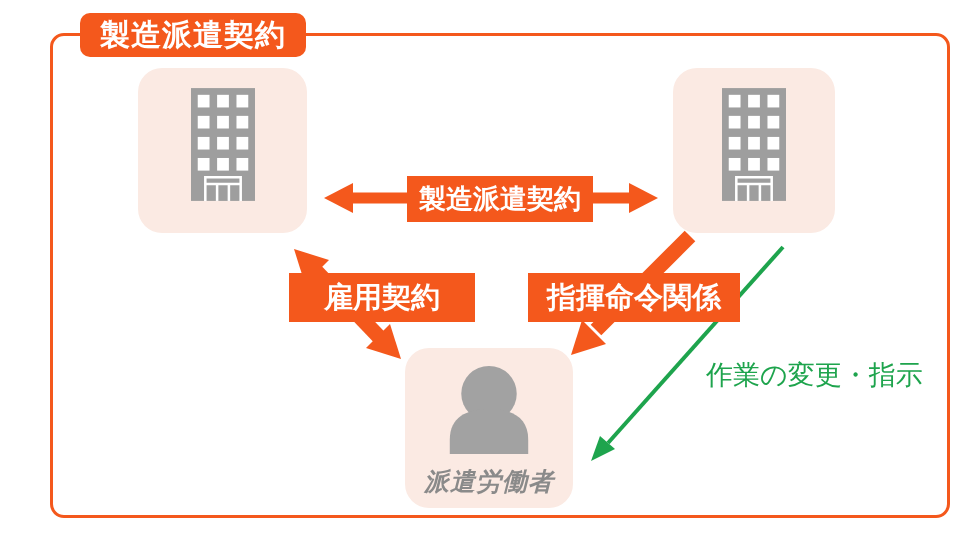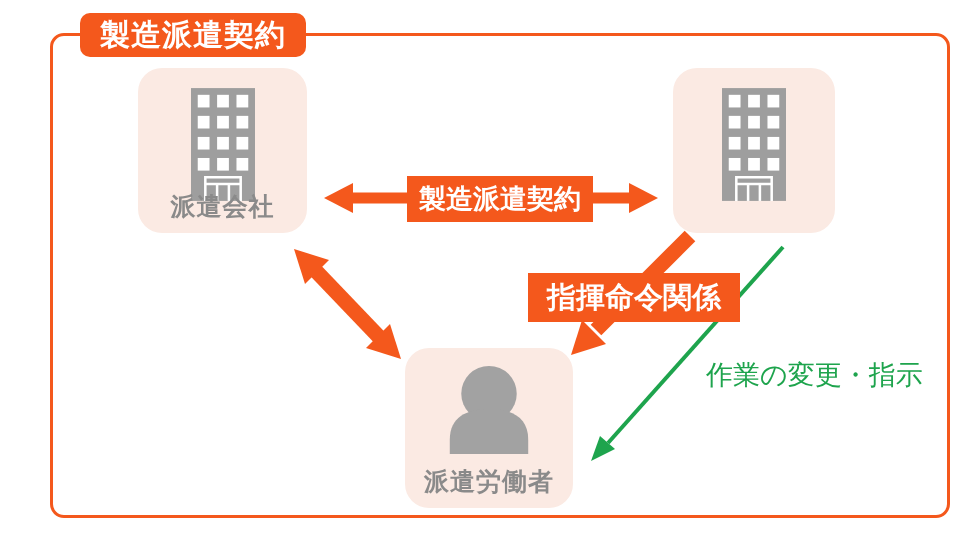--- a/index.html
+++ b/index.html
@@ -20,21 +20,21 @@
   .badge{position:absolute;left:60px;top:13px;width:226px;height:44px;
     background:var(--orange);border-radius:10px;z-index:4;
     display:flex;align-items:center;justify-content:center;
     color:#fff;font-weight:bold;font-size:30px;letter-spacing:1px;}
 
   .arrow-layer{position:absolute;left:0;top:0;width:960px;height:540px;z-index:2;}
 
   .node{position:absolute;background:var(--peach);border-radius:24px;z-index:2;}
   .node-agency{left:118px;top:68px;width:169px;height:165px;}
   .node-client{left:653px;top:68px;width:162px;height:165px;}
-  .node-worker{left:385px;top:348px;width:168px;height:160px;}
+  .node-worker{left:385px;top:348px;width:168px;height:160px;font-style:italic;}
   .node .icon{position:absolute;left:50%;transform:translateX(-50%);}
   .node-agency .icon,.node-client .icon{top:20px;}
   .node-worker .icon{top:18px;}
   .node-label{position:absolute;left:0;right:0;bottom:10px;text-align:center;
     color:var(--label-gray);font-weight:bold;font-size:25px;letter-spacing:1px;}
 
   .chip{position:absolute;background:var(--orange);z-index:3;
     display:flex;align-items:center;justify-content:center;
     color:#fff;font-weight:bold;font-size:29px;letter-spacing:0px;}
   .chip-contract{left:387px;top:176px;width:186px;height:46px;font-size:27px;}
@@ -98,21 +98,20 @@
           <rect x="31" y="83" width="14" height="15"></rect>
           <rect x="54" y="83" width="14" height="15"></rect>
       </g>
       <g stroke="#FFFFFF" stroke-width="3" fill="none">
         <path d="M17,134 V106 H59 V134"></path>
         <line x1="17" y1="114" x2="59" y2="114"></line>
         <line x1="31" y1="114" x2="31" y2="134"></line>
         <line x1="45" y1="114" x2="45" y2="134"></line>
       </g>
     </svg>
-    <div class="node-label">派遣会社</div>
   </div>
 
   <div class="node node-client">
     <svg class="icon" width="64" height="113" viewBox="0 0 76 134">
       <rect x="0" y="0" width="76" height="134" fill="#9E9E9E"></rect>
       <g fill="#FFFFFF">
         <rect x="8" y="8" width="14" height="15"></rect>
           <rect x="31" y="8" width="14" height="15"></rect>
           <rect x="54" y="8" width="14" height="15"></rect>
         <rect x="8" y="33" width="14" height="15"></rect>
@@ -140,19 +139,22 @@
         <circle cx="50" cy="29" r="29"></circle>
         <path d="M9,92 V77 C9,54 26,45 50,45 C74,45 91,54 91,77 V92 Z"></path>
       </g>
     </svg>
     <div class="node-label">派遣労働者</div>
   </div>
 
   <div class="chip chip-contract">
     <span>製造派遣契約</span>
   </div>
+  <div class="chip chip-employment">
+    <span>雇用契約</span>
+  </div>
   <div class="chip chip-command">
     <span>指揮命令関係</span>
   </div>
 
   <div class="green-note">作業の変更・指示</div>
 
 </div>
 
 </body></html>

